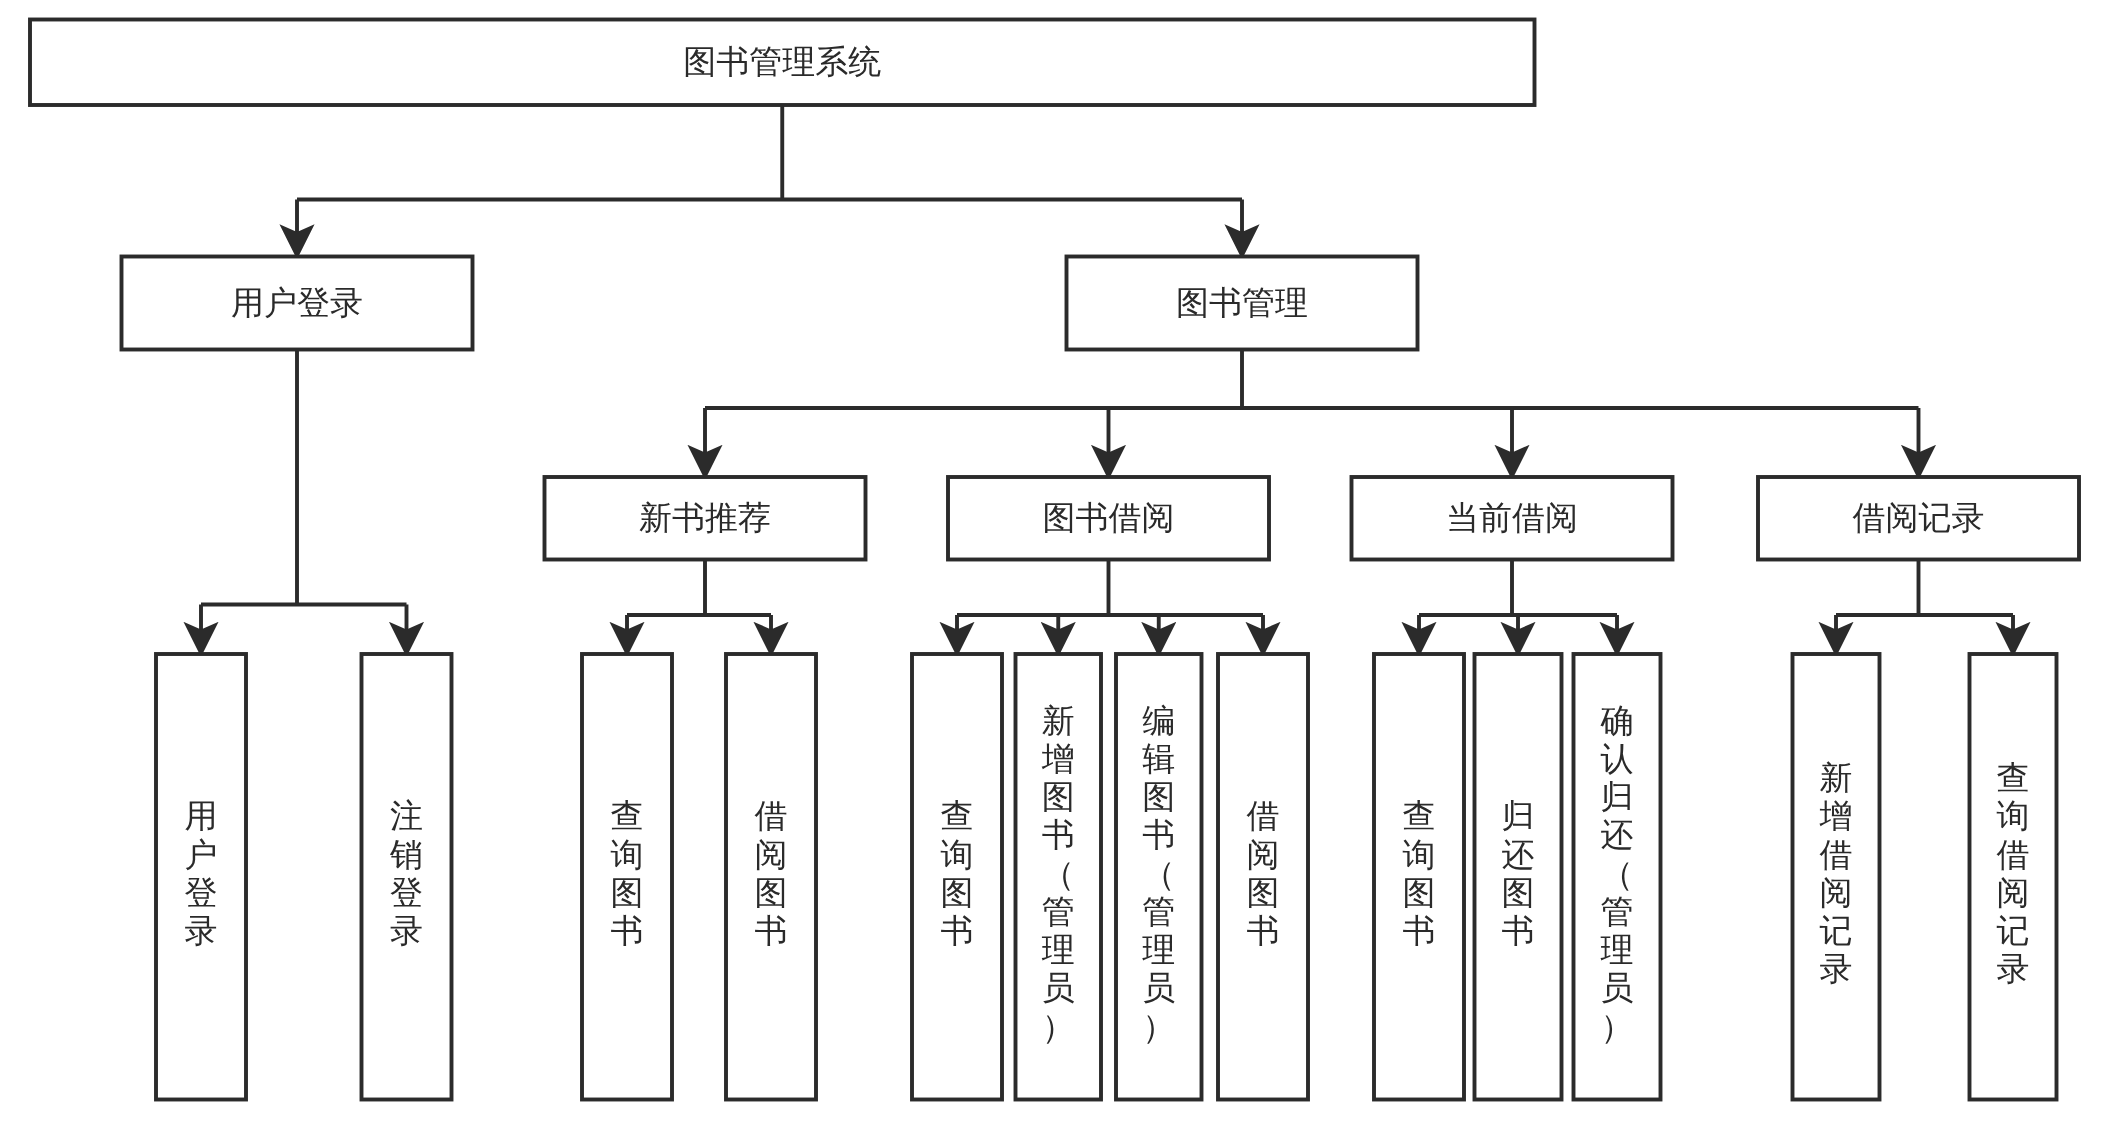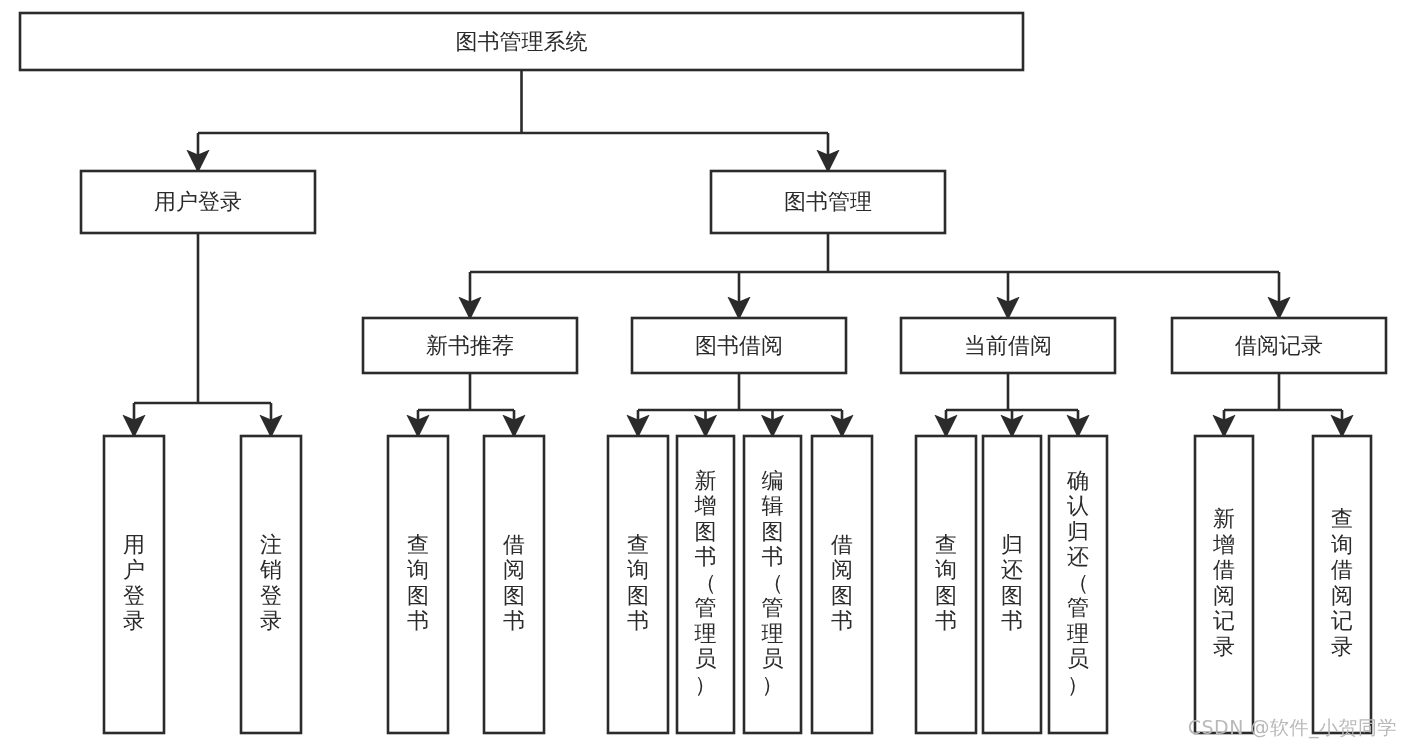--- a/index.html
+++ b/index.html
@@ -189,14 +189,13 @@
           <rect x="1195" y="436" width="58" height="297" class="node-box"></rect>
           <text x="1224" y="526" class="leaf-label"><tspan x="1224" dy="0">新</tspan><tspan x="1224" dy="25.5">增</tspan><tspan x="1224" dy="25.5">借</tspan><tspan x="1224" dy="25.5">阅</tspan><tspan x="1224" dy="25.5">记</tspan><tspan x="1224" dy="25.5">录</tspan></text>
         </g>
         <g>
           <rect x="1313" y="436" width="58" height="297" class="node-box"></rect>
           <text x="1342" y="526" class="leaf-label"><tspan x="1342" dy="0">查</tspan><tspan x="1342" dy="25.5">询</tspan><tspan x="1342" dy="25.5">借</tspan><tspan x="1342" dy="25.5">阅</tspan><tspan x="1342" dy="25.5">记</tspan><tspan x="1342" dy="25.5">录</tspan></text>
         </g>
       </g>
   </svg>
 
-  <div class="watermark">CSDN @软件_小贺同学</div>
 </div>
 
 </body></html>

